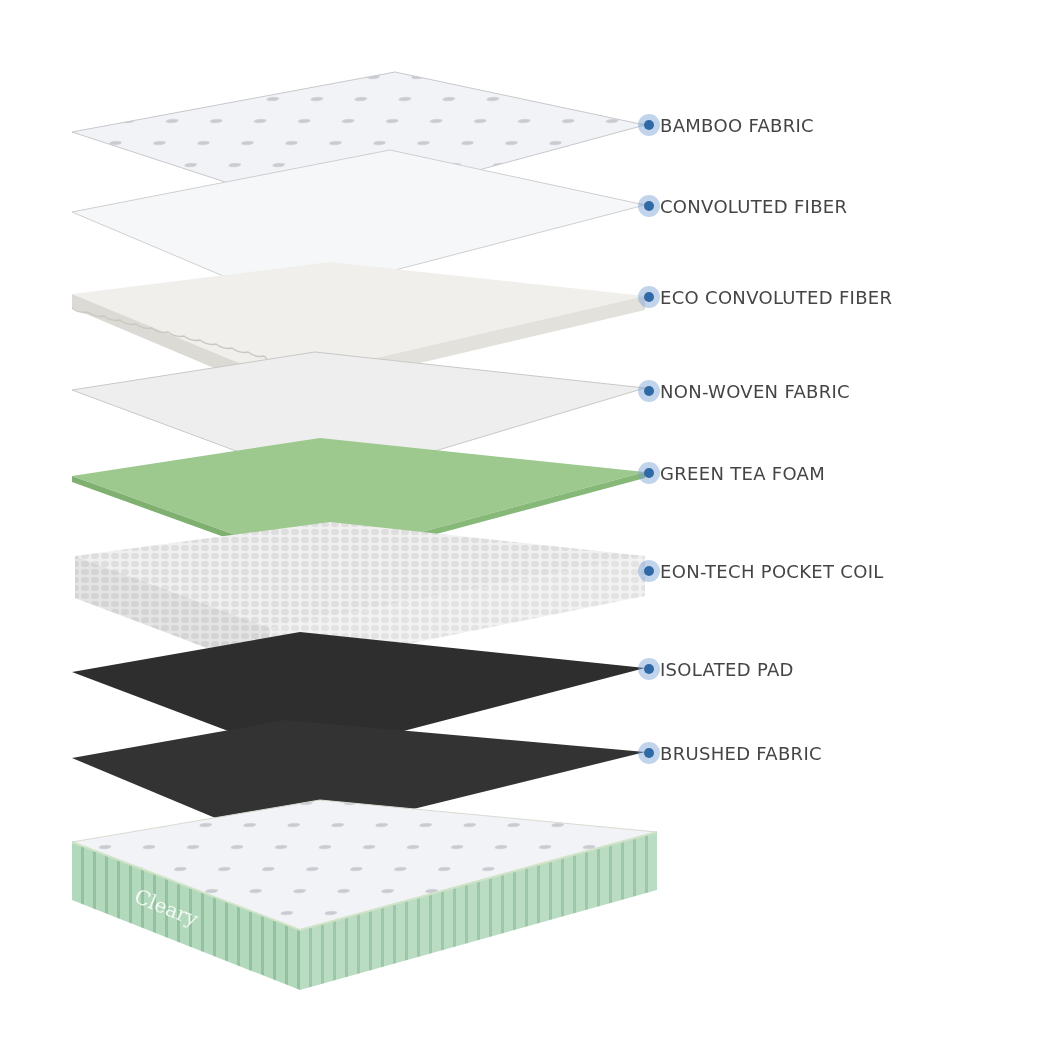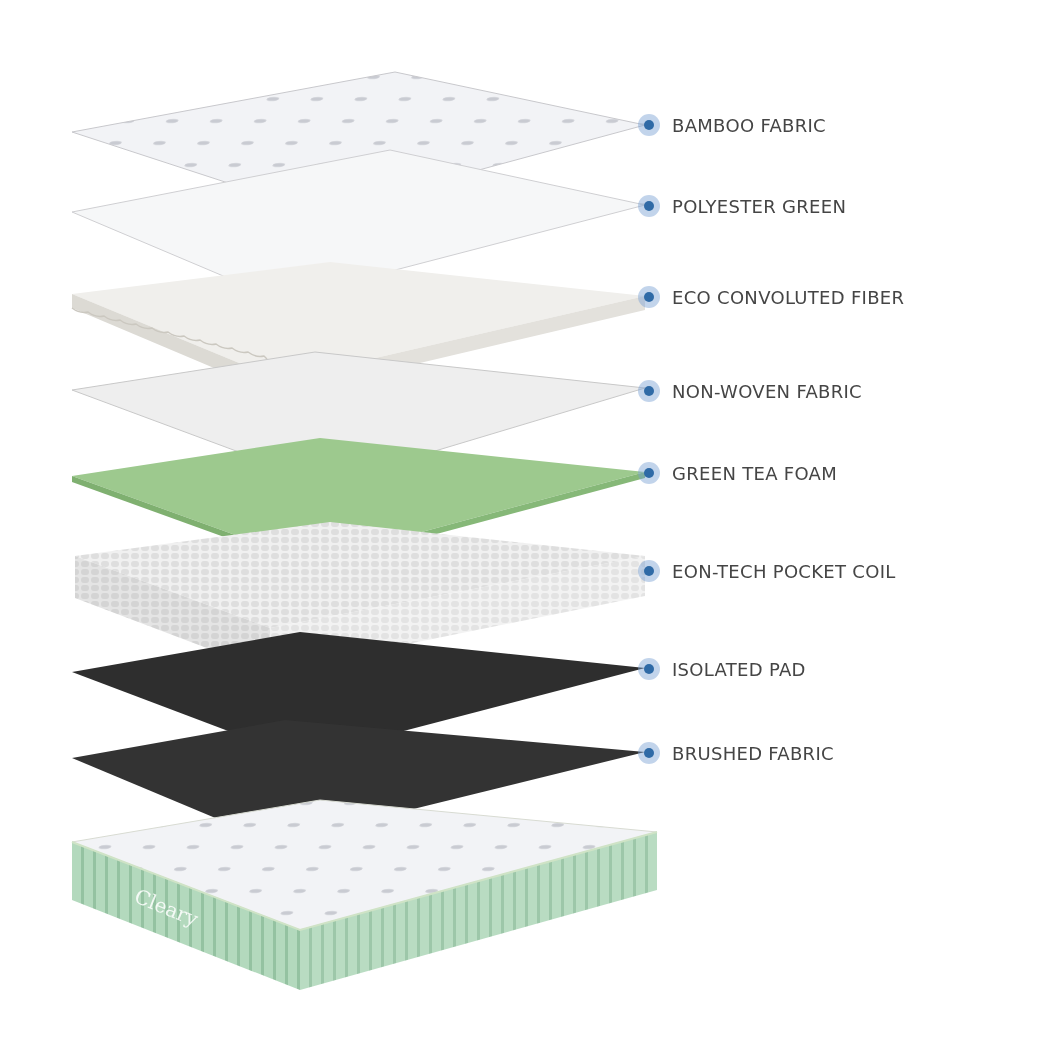--- a/index.html
+++ b/index.html
@@ -2,21 +2,21 @@
 <html><head>
 <meta charset="utf-8">
 <style>
   html,body{margin:0;padding:0;background:#ffffff;}
   body{width:1053px;height:1053px;position:relative;overflow:hidden;font-family:"DejaVu Sans","Liberation Sans",sans-serif;}
   #stage{position:absolute;left:0;top:0;width:1053px;height:1053px;}
   svg.layers{position:absolute;left:0;top:0;}
   .label-row{position:absolute;left:638px;height:30px;display:flex;align-items:center;}
   .dot{width:22px;height:22px;border-radius:50%;background:rgba(120,160,210,0.45);position:relative;flex:0 0 22px;}
   .dot::after{content:"";position:absolute;left:6px;top:6px;width:10px;height:10px;border-radius:50%;background:#2f6aa6;}
-  .label-text{margin-left:12px;font-size:18px;letter-spacing:0.3px;color:#454545;white-space:nowrap;}
+  .label-text{margin-left:0;font-size:18px;letter-spacing:0.3px;color:#454545;white-space:nowrap;}
   .brand{position:absolute;left:140px;top:884px;font-family:"DejaVu Serif","Liberation Serif",serif;font-size:20px;color:rgba(255,255,255,0.85);transform:rotate(22deg);transform-origin:left top;}
 </style>
 </head>
 <body>
 
 <div id="stage">
   <svg class="layers" width="1053" height="1053" viewBox="0 0 1053 1053">
     <defs>
       <pattern id="quilt" width="44" height="22" patternUnits="userSpaceOnUse" patternTransform="skewX(-30)">
         <rect width="44" height="22" fill="#f2f3f6"></rect>
@@ -86,21 +86,21 @@
   </svg>
 
   <span class="brand">Cleary</span>
 
   <div class="label-row" style="top:110px">
     <span class="dot"></span>
     <span class="label-text">BAMBOO FABRIC</span>
   </div>
   <div class="label-row" style="top:191px">
     <span class="dot"></span>
-    <span class="label-text">POLYESTER GREEN</span>
+    <span class="label-text">CONVOLUTED FIBER</span>
   </div>
   <div class="label-row" style="top:282px">
     <span class="dot"></span>
     <span class="label-text">ECO CONVOLUTED FIBER</span>
   </div>
   <div class="label-row" style="top:376px">
     <span class="dot"></span>
     <span class="label-text">NON-WOVEN FABRIC</span>
   </div>
   <div class="label-row" style="top:556px">

